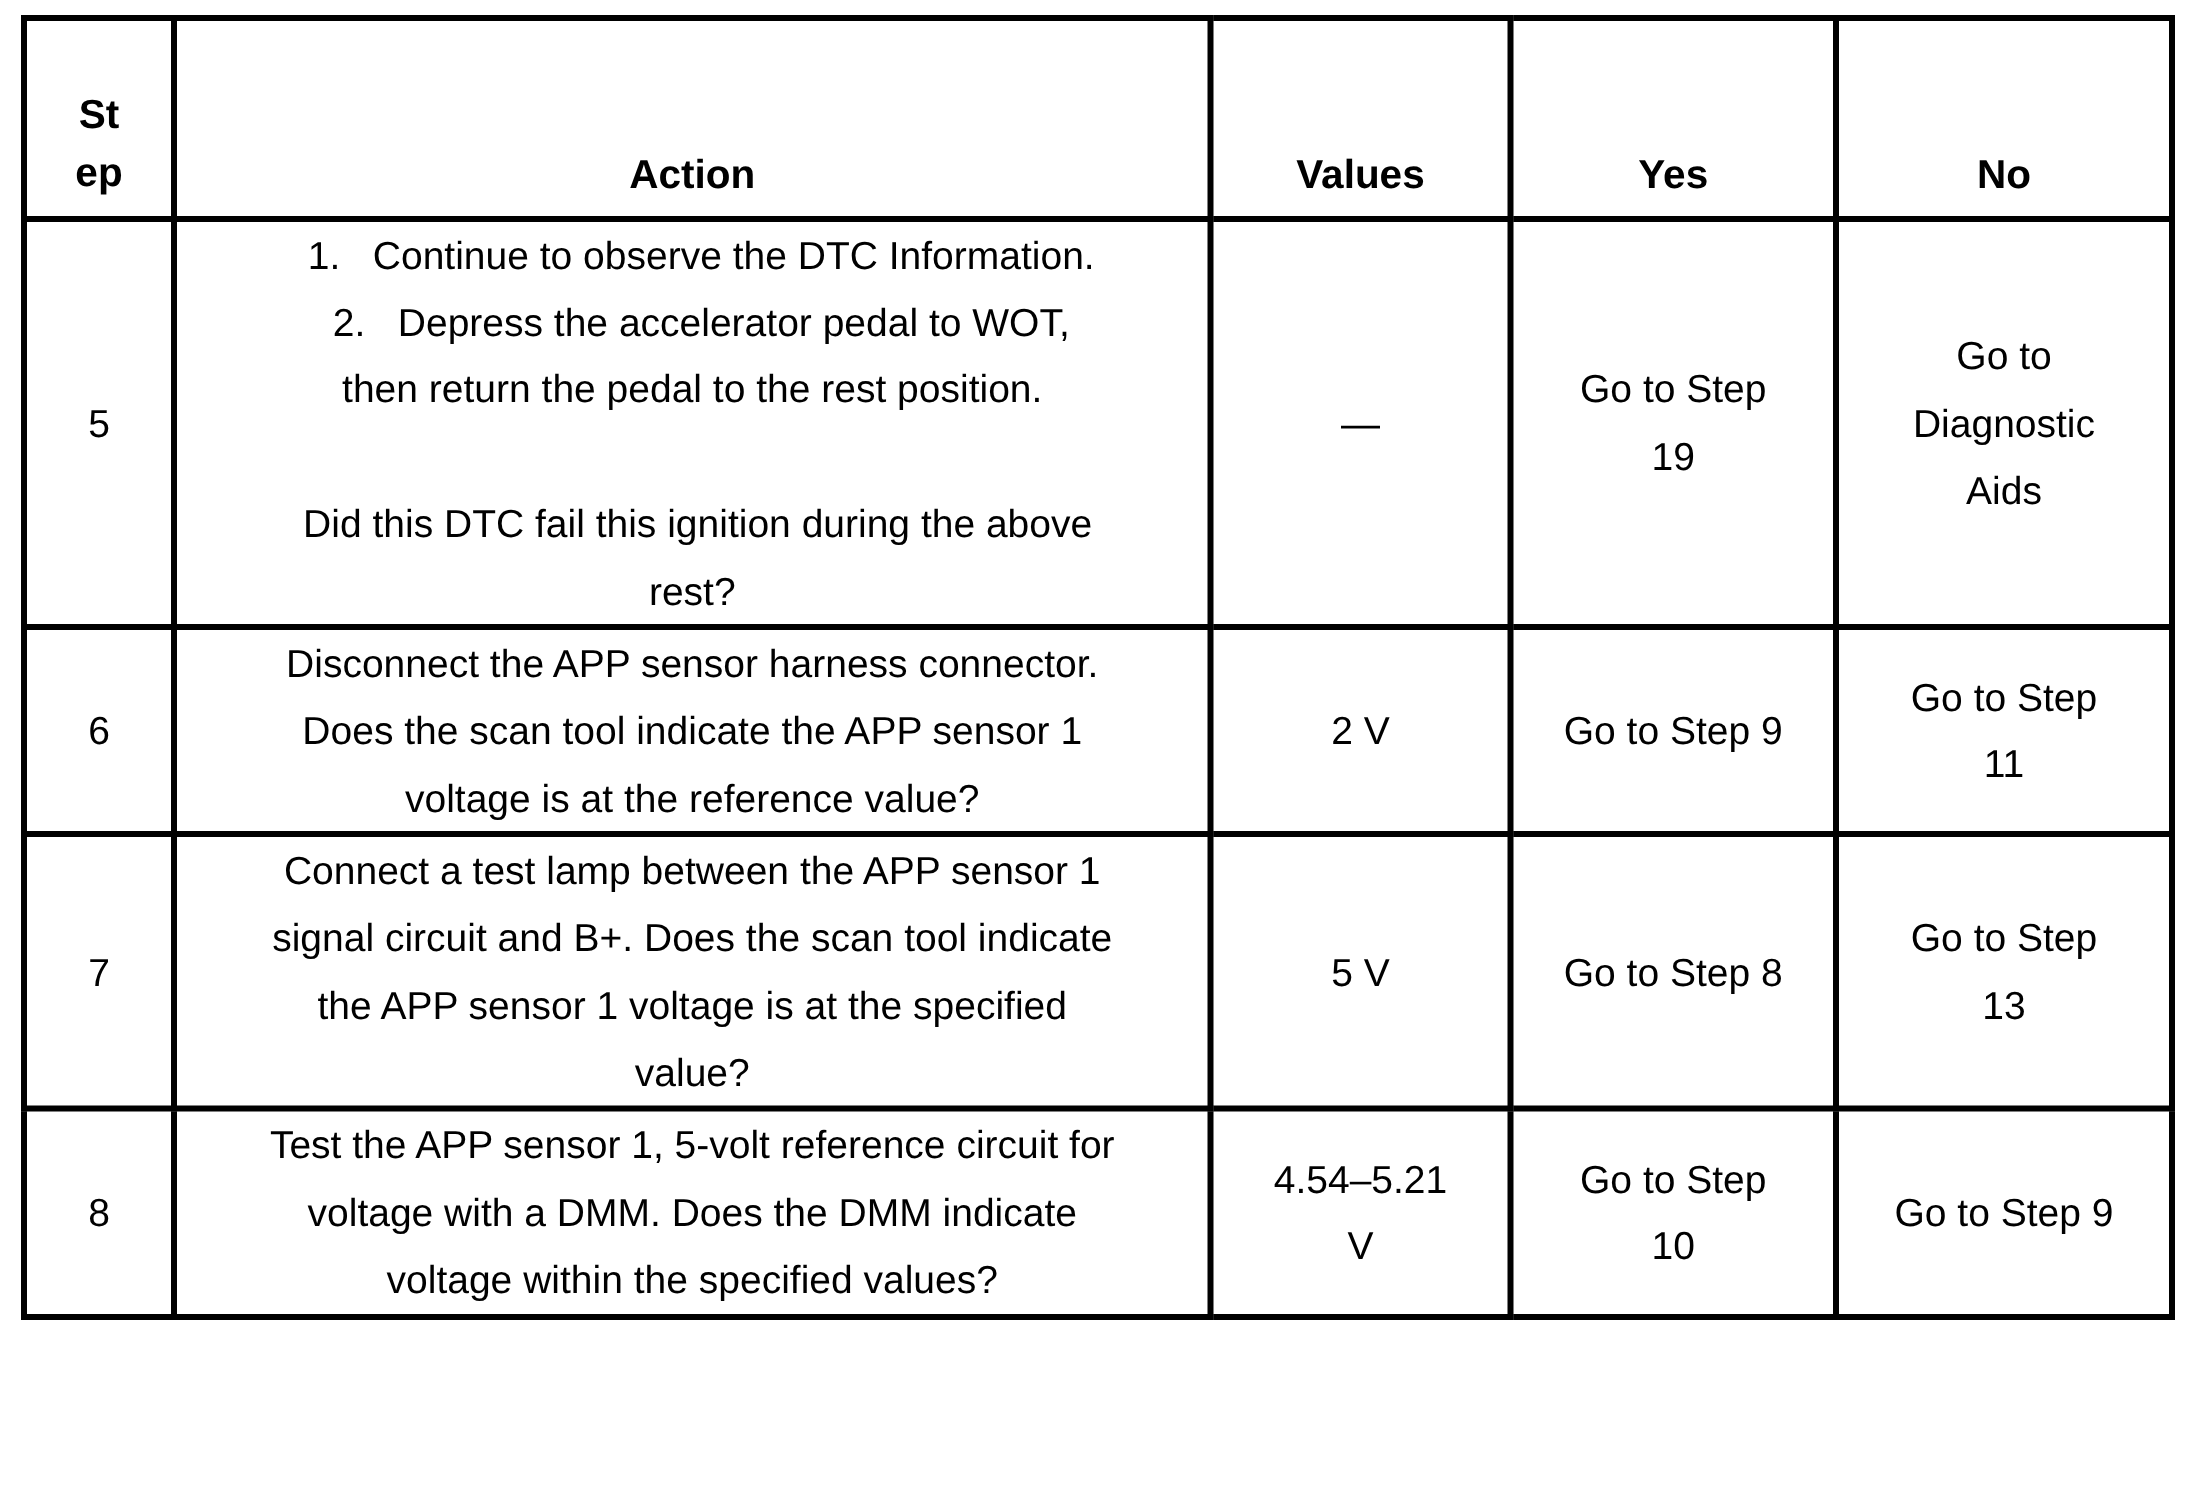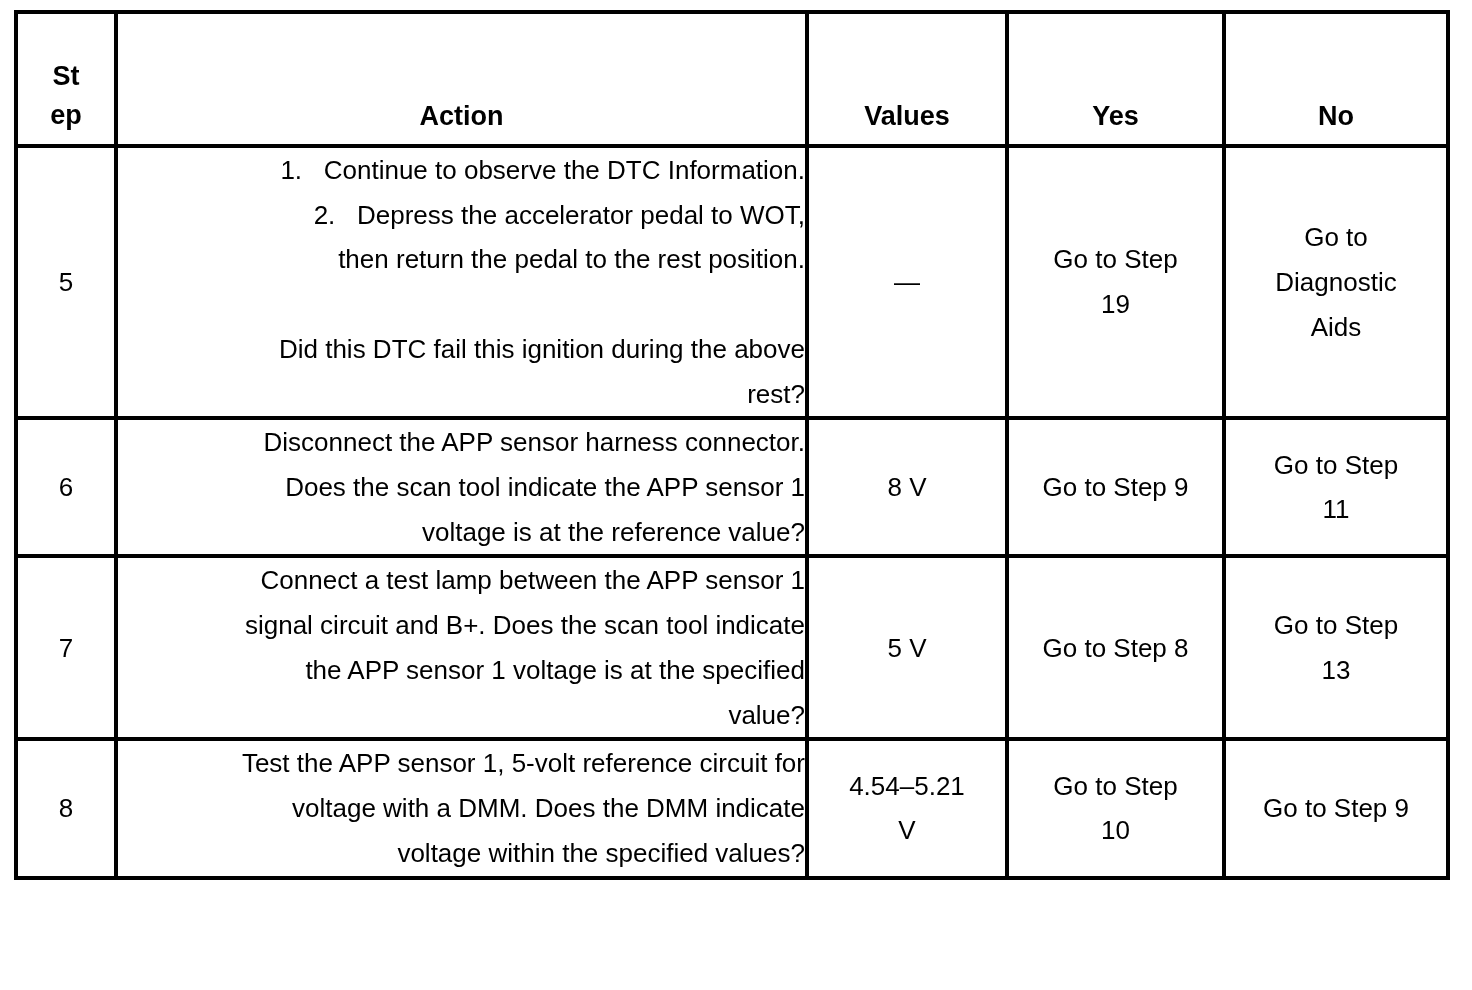--- a/index.html
+++ b/index.html
@@ -67,21 +67,21 @@
 
   
   td.step-cell {
     text-align: center;
     vertical-align: middle;
     font-size: 26px;
   }
 
   
   td.action-cell {
-    text-align: right;
+    text-align: center;
     vertical-align: middle;
     padding: 14px 10px 14px 16px;
   }
   .action-line {
     display: block;
     white-space: pre;
   }
   .action-line.blank {
     visibility: hidden;
   }
@@ -179,21 +179,21 @@
 
       <tr>
         <td class="step-cell">6</td>
         <td class="action-cell">
           <span class="action-line">Disconnect the APP sensor harness connector.</span>
           <span class="action-line">Does the scan tool indicate the APP sensor 1</span>
           <span class="action-line">voltage is at the reference value?</span>
         </td>
         <td class="val-cell va-middle pad-bottom-lg">
           <span class="stack">
-            <span>8 V</span>
+            <span>2 V</span>
           </span>
         </td>
         <td class="yes-cell va-bottom pad-bottom-sm">
           <span class="stack">
             <span>Go to Step 9</span>
           </span>
         </td>
         <td class="no-cell va-bottom pad-bottom-sm">
           <span class="stack">
             <span>Go to Step</span>

